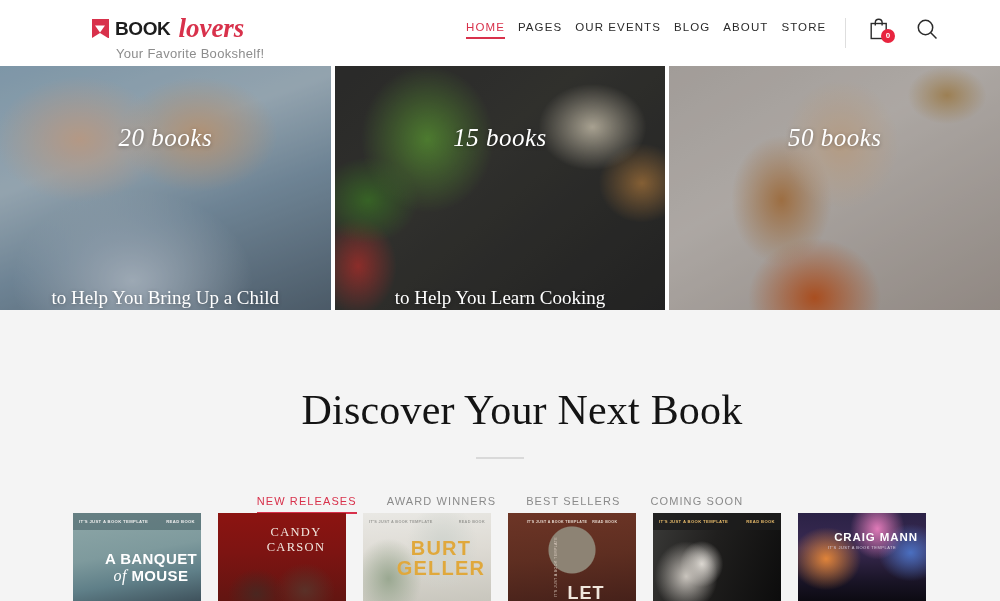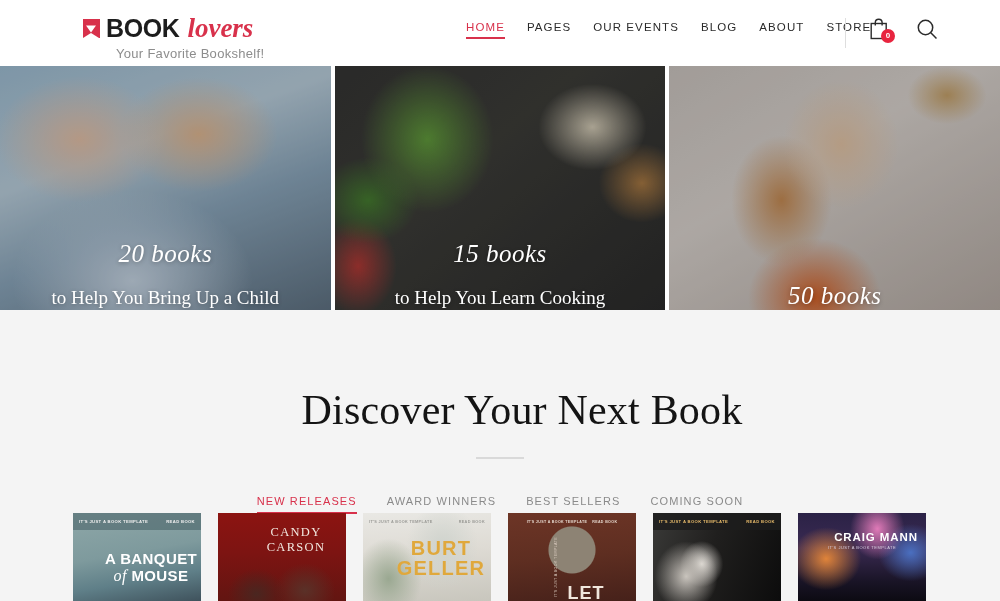--- a/index.html
+++ b/index.html
@@ -50,21 +50,21 @@
     position: absolute;
     left: 0; bottom: 0;
     width: 0; height: 0;
     border-left: 8.5px solid transparent;
     border-right: 8.5px solid transparent;
     border-bottom: 5px solid #ffffff;
   }
   .logo-book {
     font-family: "Liberation Sans", sans-serif;
     font-weight: bold;
-    font-size: 25px;
+    font-size: 19px;
     letter-spacing: -0.4px;
     color: #1d1d1d;
   }
   .logo-lovers {
     font-family: "Liberation Serif", serif;
     font-style: italic;
     font-weight: bold;
     font-size: 27px;
     color: #d8314b;
     margin-left: 8px;
@@ -76,21 +76,21 @@
     margin-top: 2px;
     margin-left: 44px;
   }
 
   .nav {
     position: absolute;
     left: 466px;
     top: 21px;
     display: flex;
     align-items: center;
-    gap: 22px;
+    gap: 13px;
   }
   .nav-item {
     font-size: 11.5px;
     letter-spacing: 1.1px;
     color: #2b2b2b;
     text-decoration: none;
     position: relative;
     padding-bottom: 6px;
     cursor: pointer;
   }
@@ -150,21 +150,21 @@
   .banner-tint {
     position: absolute; inset: 0;
     background: rgba(30,30,40,0.26);
   }
   .banner-content {
     position: absolute;
     inset: 0;
     display: flex;
     flex-direction: column;
     align-items: center;
-    justify-content: flex-end;
+    justify-content: space-between;
     padding-top: 58px;
     color: #fff;
     text-align: center;
     text-shadow: 0 1px 4px rgba(0,0,0,0.3);
   }
   .banner-count {
     font-family: "Liberation Serif", serif;
     font-style: italic;
     font-size: 25px;
     letter-spacing: 0.5px;

